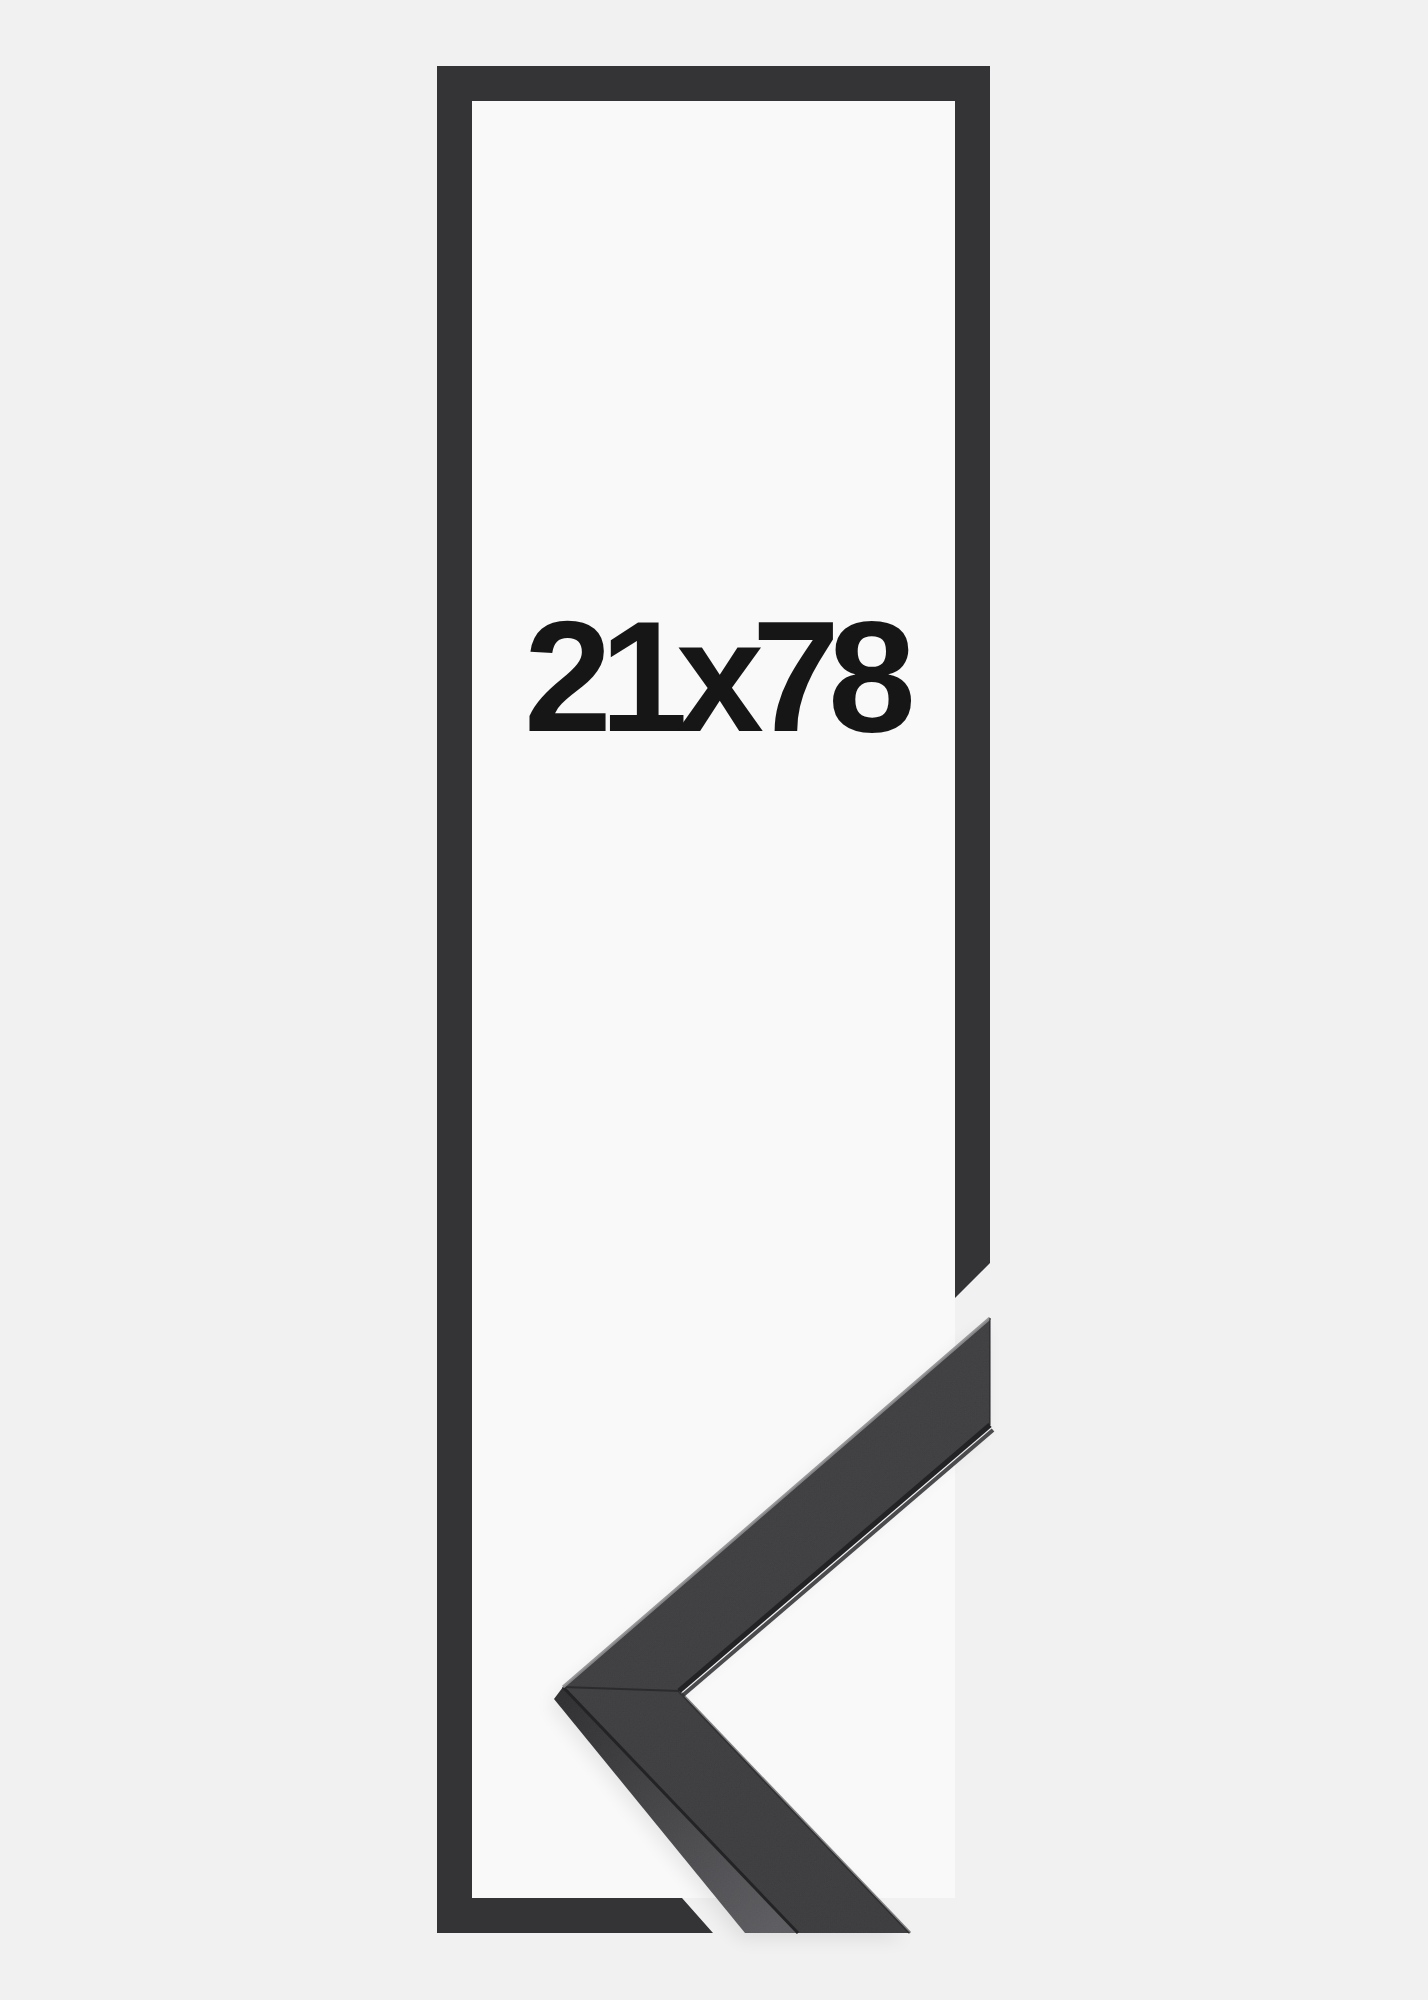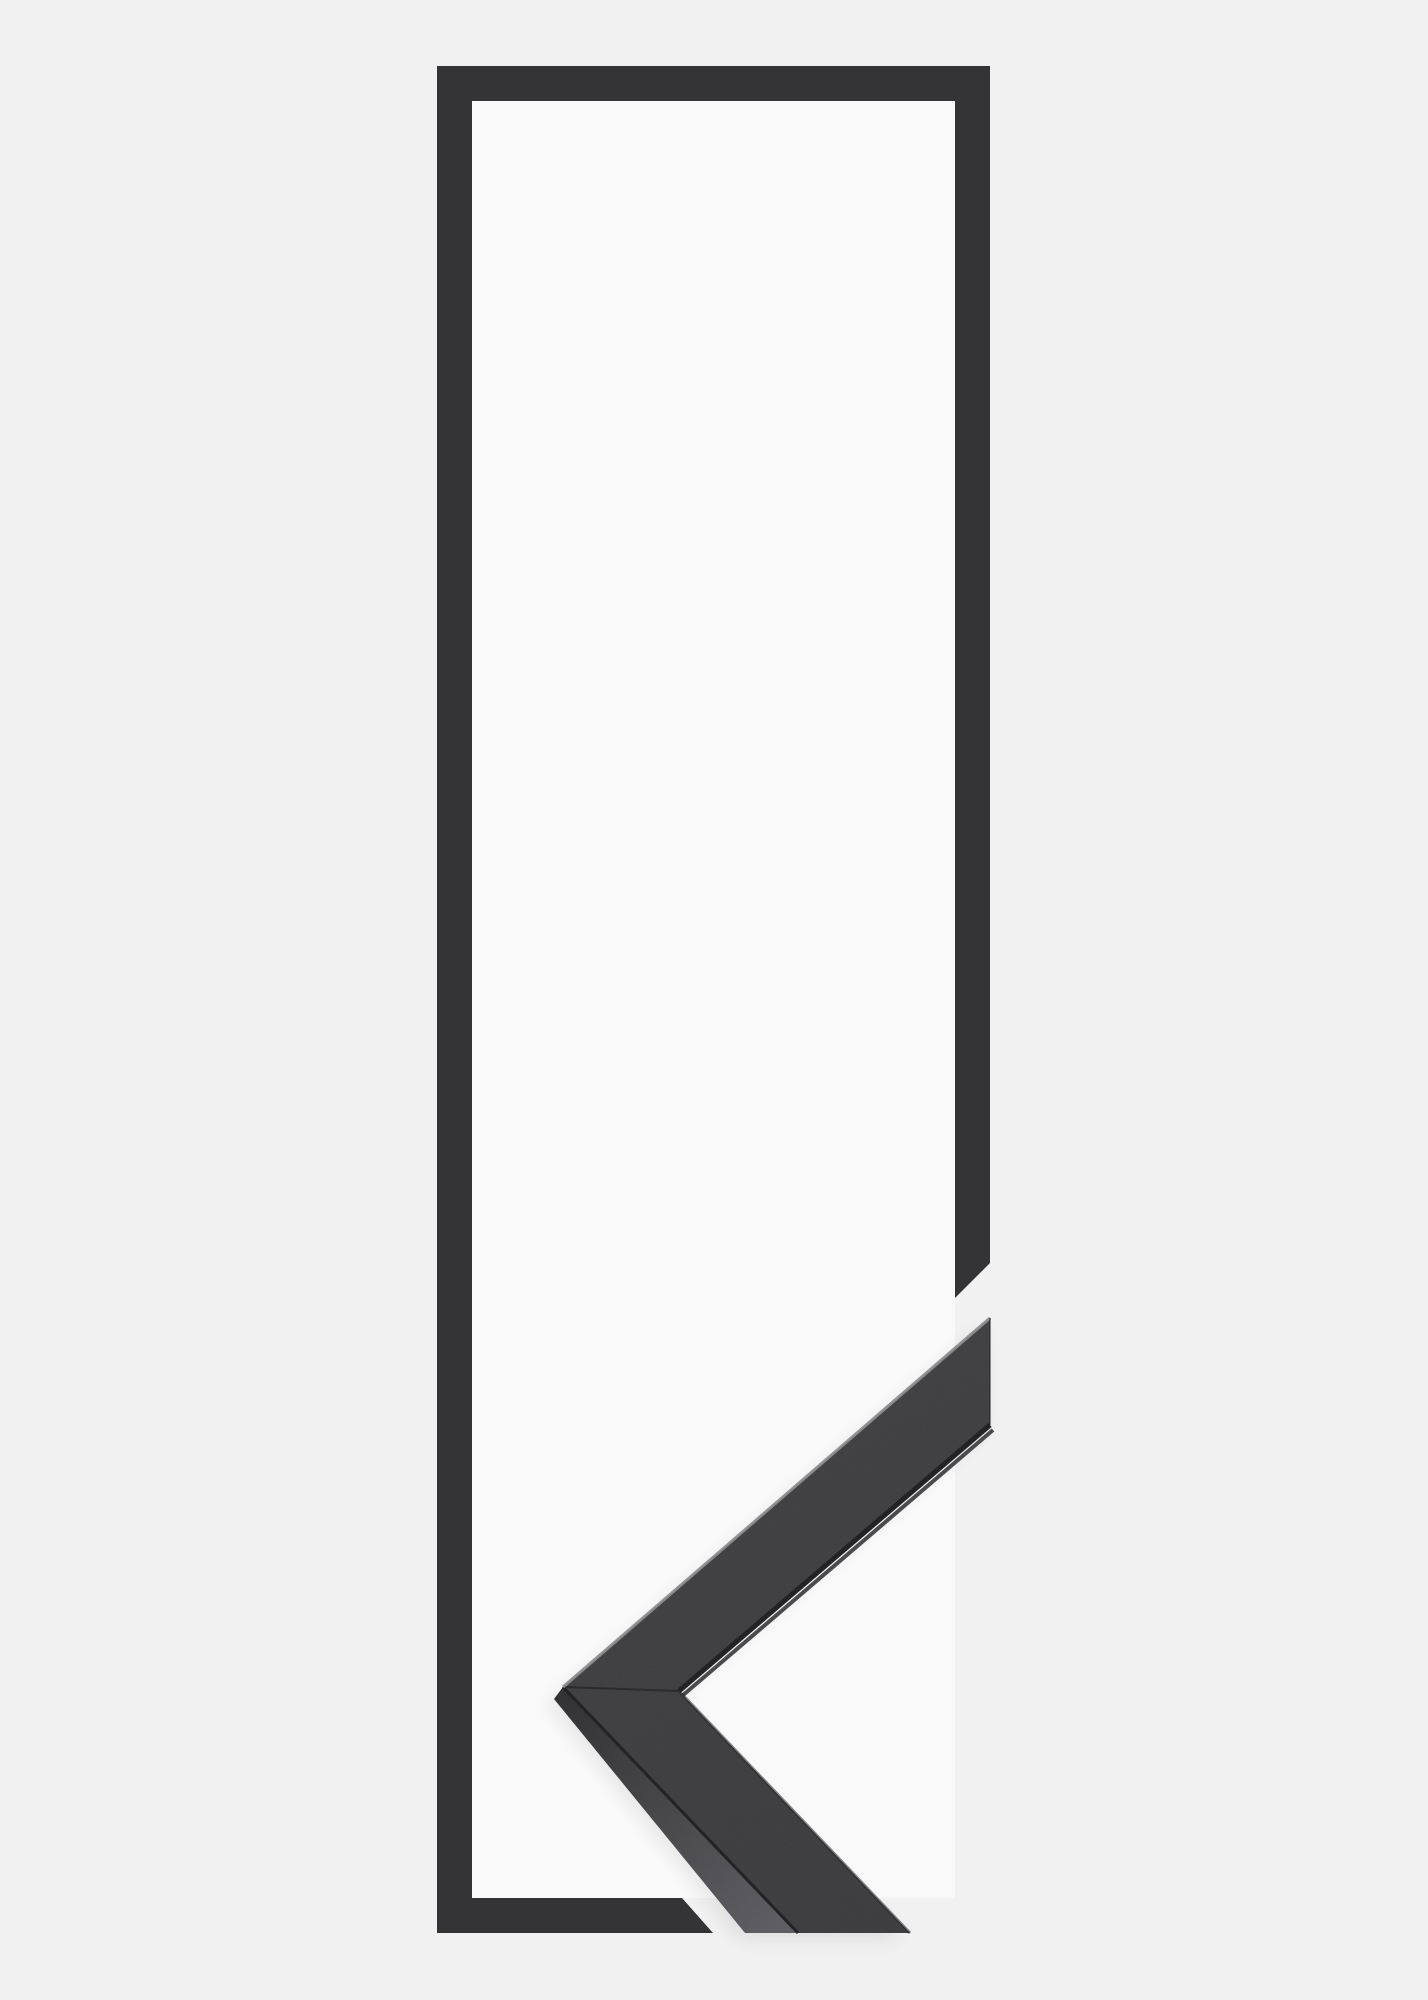--- a/index.html
+++ b/index.html
@@ -101,14 +101,15 @@
       <line x1="679" y1="1691" x2="990" y2="1425" stroke-width="5" stroke="#232325"></line>
 
       <line x1="682" y1="1696" x2="993" y2="1430" stroke-width="4" stroke="#4b4b4e"></line>
 
       <line x1="679" y1="1691" x2="910" y2="1933" stroke-width="3" opacity="0.55" stroke="#232325"></line>
 
       <line x1="990" y1="1318" x2="990" y2="1425" stroke-width="2" opacity="0.5" stroke="#232325"></line>
     </g>
   </svg>
 
+  <div class="size-label" title="21x78">21x78</div>
 
 </div>
 
 </body></html>

